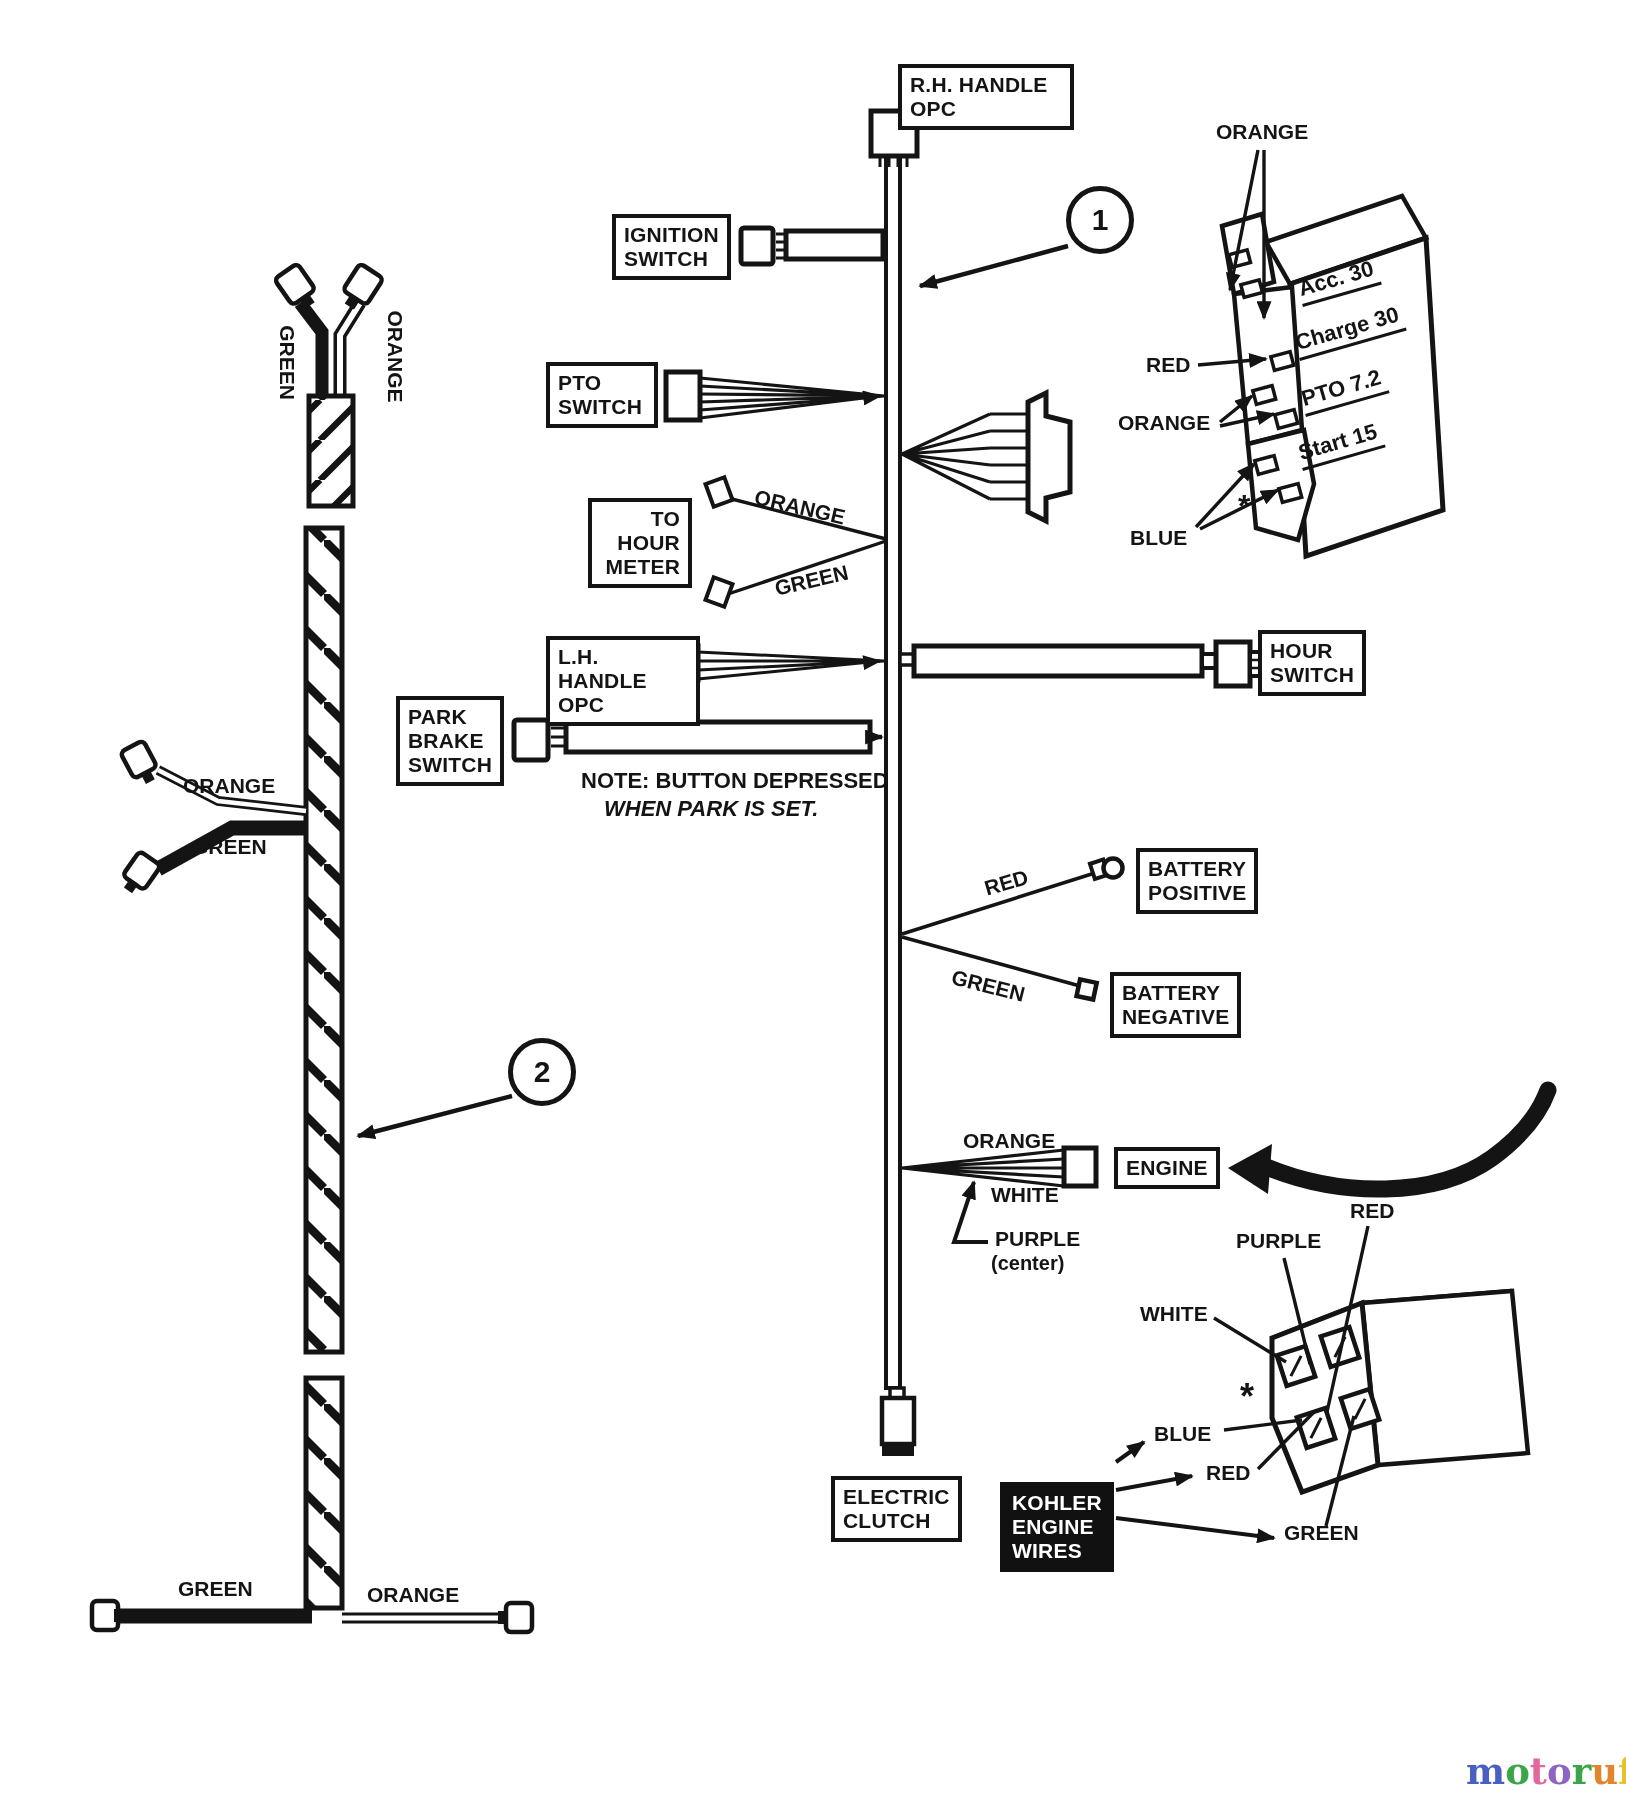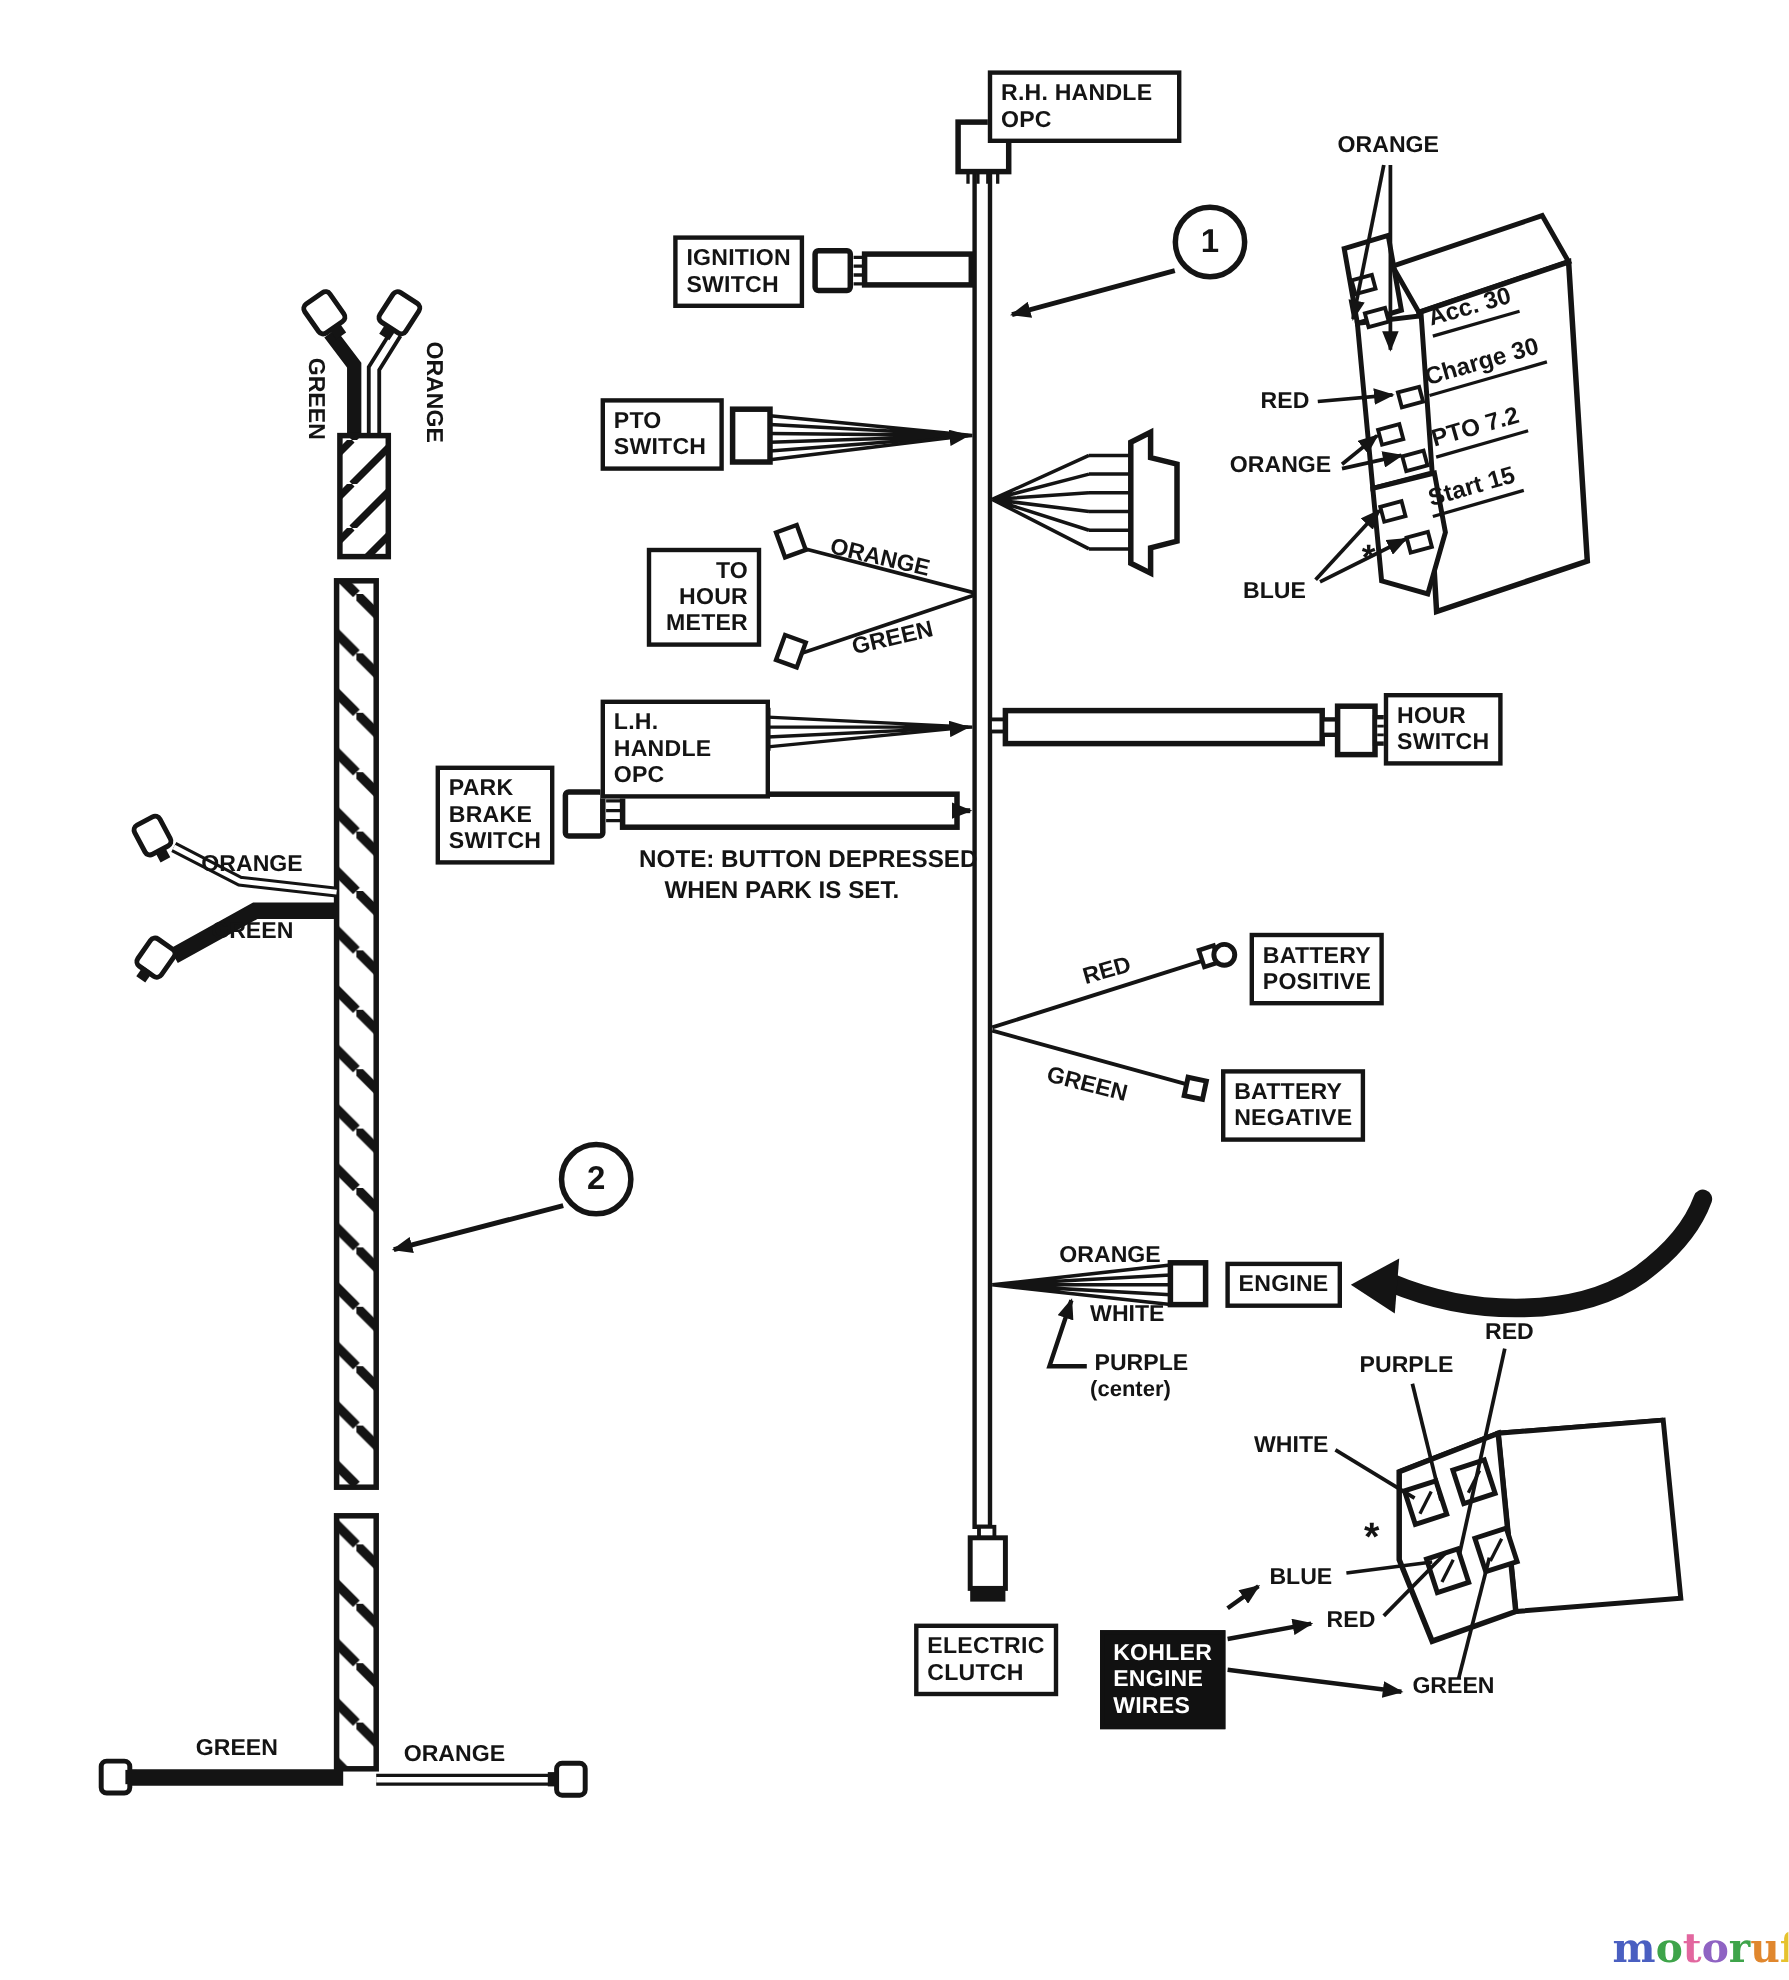--- a/index.html
+++ b/index.html
@@ -275,21 +275,21 @@
 CLUTCH</div>
 <div class="box inv" style="left:1000px;top:1482px;">KOHLER
 ENGINE
 WIRES</div>
 
 
 <div class="circle" style="left:1066px;top:186px;">1</div>
 <div class="circle" style="left:508px;top:1038px;">2</div>
 
 <div class="note" style="left:535px;top:768px;margin-left:46px;">NOTE: BUTTON DEPRESSED</div>
-<div class="note" style="left:604px;top:796px;">WHEN PARK IS SET.</div>
+<div class="note" style="left:604px;top:796px;font-style:italic;">WHEN PARK IS SET.</div>
 
 <div class="lbl vrot" style="left:250px;top:352px;">GREEN</div>
 <div class="lbl vrot" style="left:349px;top:346px;">ORANGE</div>
 <div class="lbl" style="left:183px;top:775px;">ORANGE</div>
 <div class="lbl" style="left:192px;top:836px;">GREEN</div>
 <div class="lbl" style="left:178px;top:1578px;">GREEN</div>
 <div class="lbl" style="left:367px;top:1584px;">ORANGE</div>
 <div class="lbl rot" style="left:755px;top:486px;transform:rotate(13deg);">ORANGE</div>
 <div class="lbl rot" style="left:775px;top:578px;transform:rotate(-13deg);">GREEN</div>
 <div class="lbl rot" style="left:985px;top:878px;transform:rotate(-16deg);">RED</div>

